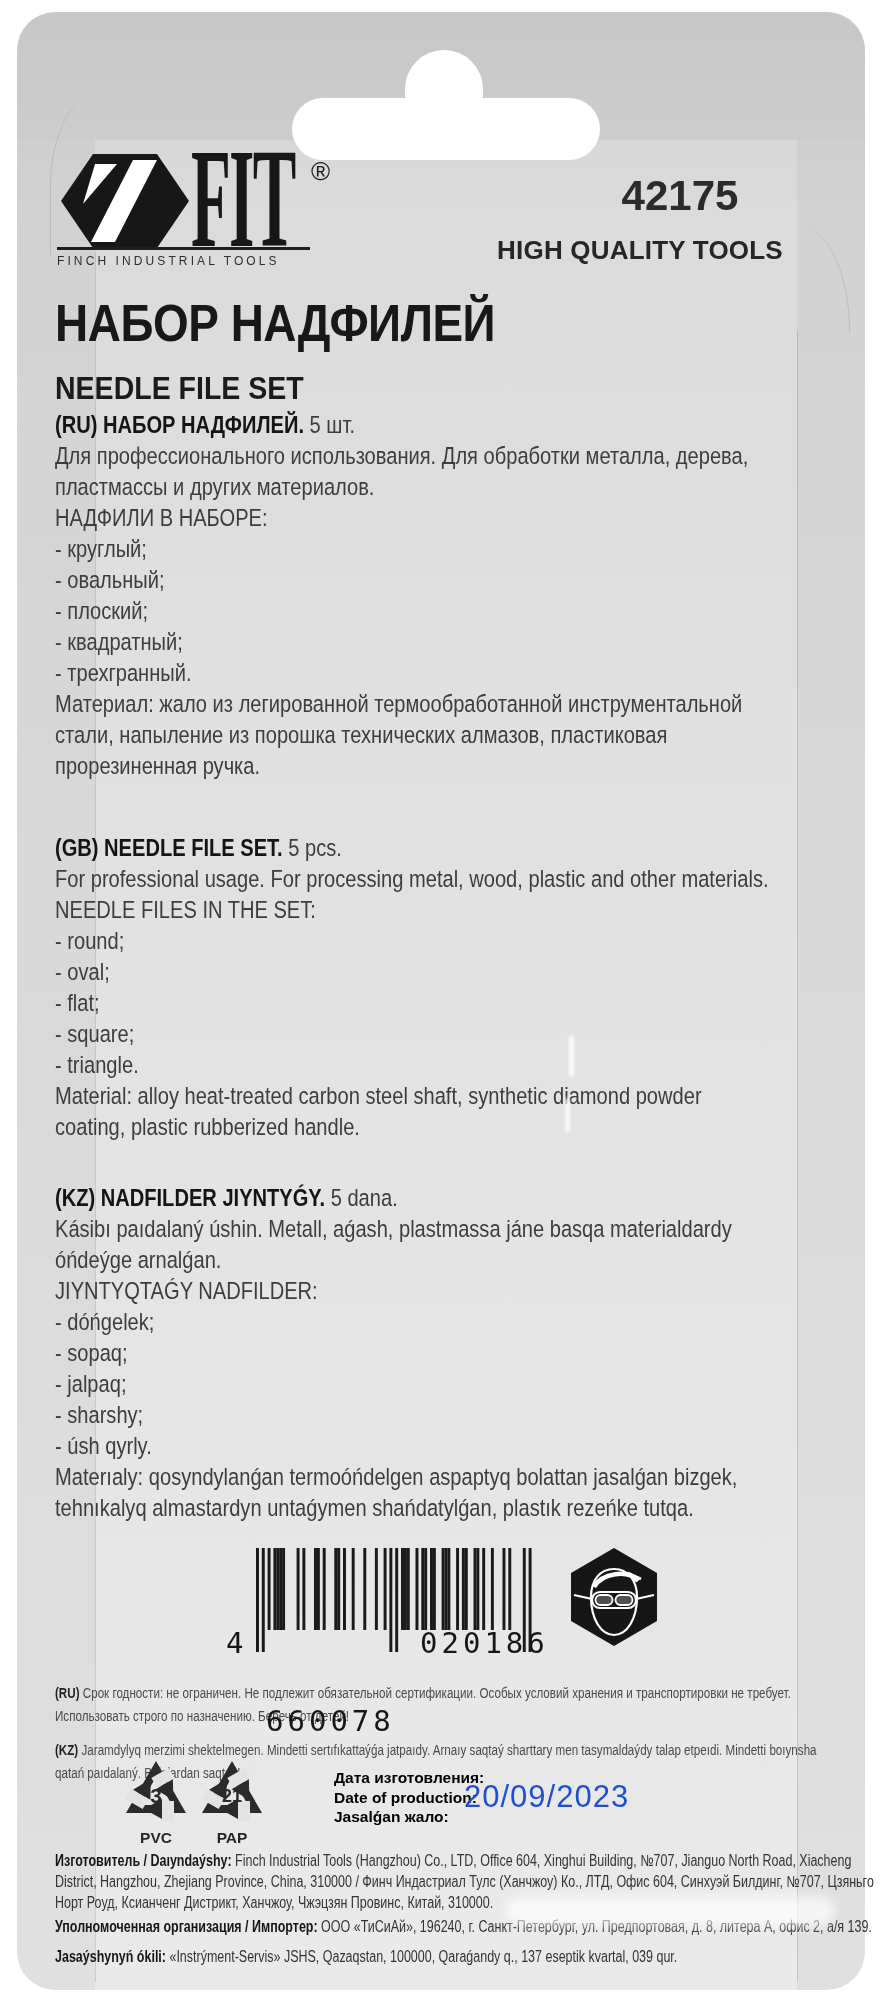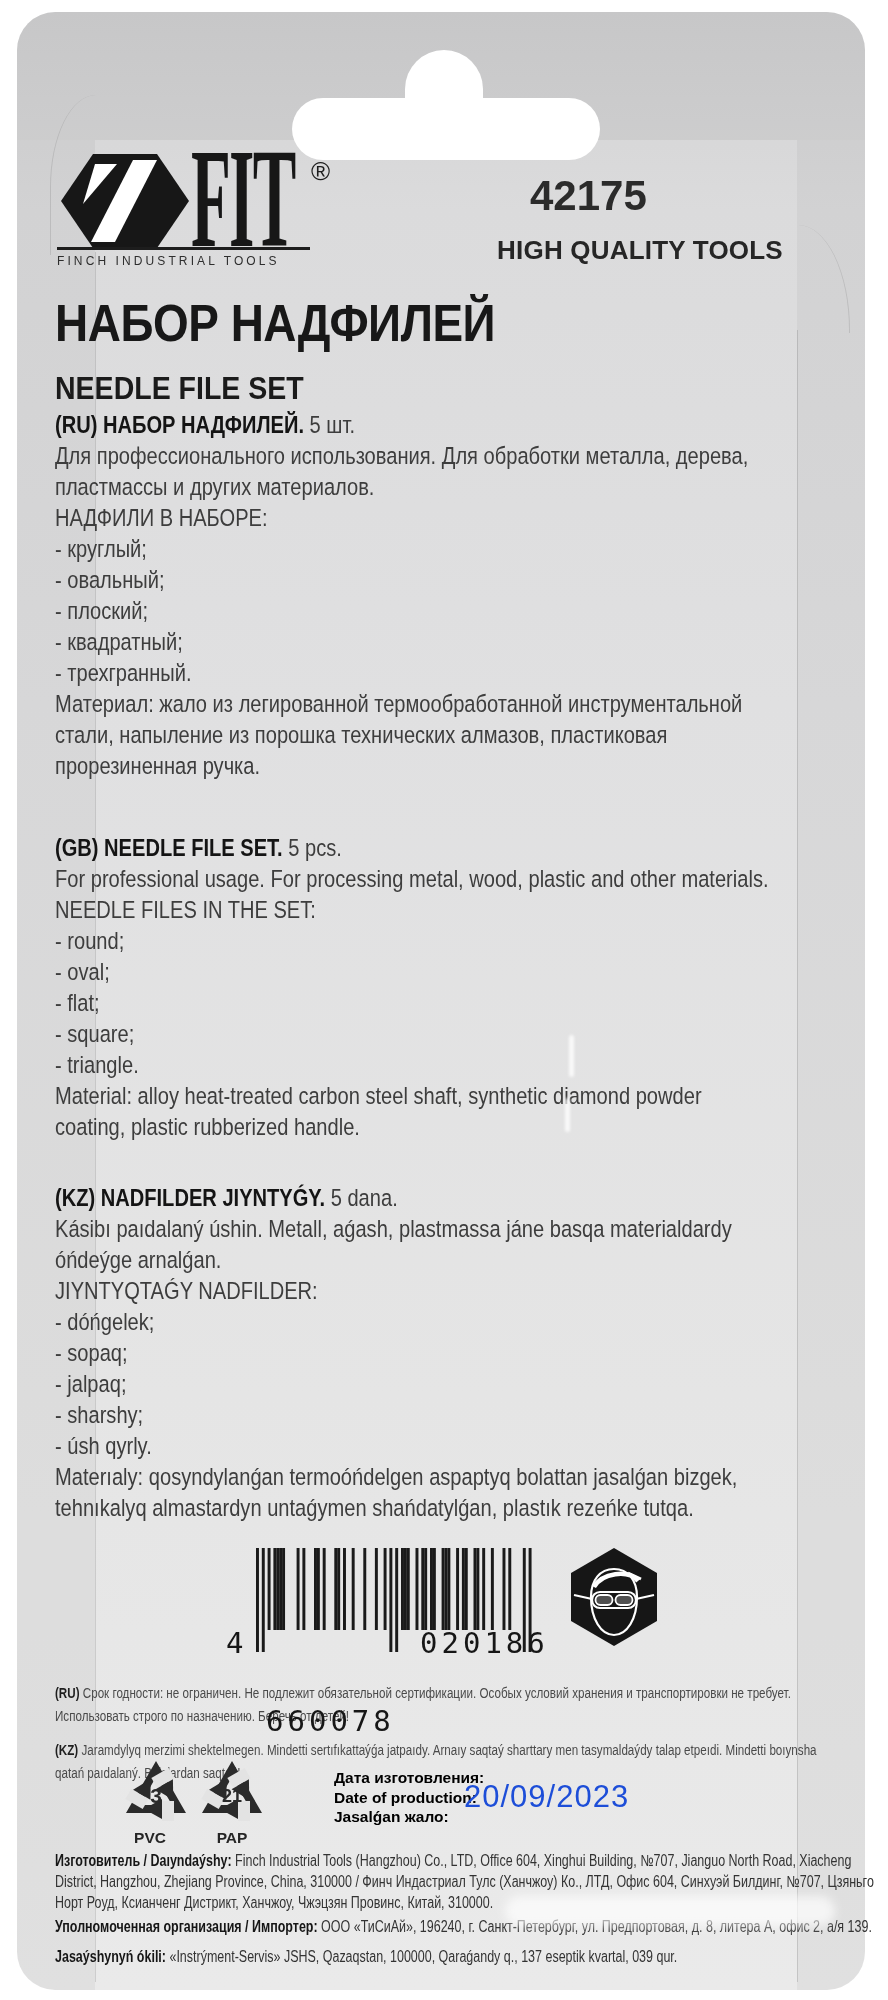--- a/index.html
+++ b/index.html
@@ -29,21 +29,21 @@
   
   .logo-hex{left:57px;top:150px;z-index:5;}
   .logo-fit{
     left:191px;top:146px;z-index:5;color:#171717;
     font-family:"Liberation Serif",serif;font-weight:bold;font-size:142px;line-height:104px;
     transform:scaleX(.46);transform-origin:0 0;letter-spacing:-4px;white-space:nowrap;
   }
   .logo-reg{left:311px;top:156px;z-index:5;font-size:26px;color:#1c1c1c;}
   .logo-rule{left:57px;top:247px;width:253px;height:3px;background:#1d1d1d;z-index:5;}
   .logo-tagline{left:57px;top:254px;z-index:5;font-size:12px;letter-spacing:3.1px;color:#2e2e2e;white-space:nowrap;}
-  .sku{left:530px;top:172px;width:300px;text-align:left;z-index:5;font-size:42px;font-weight:bold;color:#2b2b2b;}
+  .sku{left:530px;top:172px;width:300px;text-align:center;z-index:5;font-size:42px;font-weight:bold;color:#2b2b2b;}
   .hqt{left:450px;top:235px;width:380px;text-align:center;z-index:5;font-size:26px;font-weight:bold;color:#262626;letter-spacing:.2px;}
   
   .title-ru{left:55px;top:294px;z-index:5;font-size:51px;font-weight:bold;color:#181818;transform:scaleX(.9);transform-origin:0 0;white-space:nowrap;letter-spacing:-.5px;}
   .title-en{left:55px;top:371px;z-index:5;font-size:31px;font-weight:bold;color:#1b1b1b;transform:scaleX(.92);transform-origin:0 0;white-space:nowrap;}
   
   .sec{left:55px;z-index:5;font-size:24.5px;line-height:31px;color:#3d3d3d;
        transform:scaleX(.82);transform-origin:0 0;white-space:nowrap;}
   .sec b{color:#141414;}
   .sec .line{height:31px;}
   
@@ -228,21 +228,21 @@
   <g transform="rotate(120 32 37)">
       <rect x="38" y="42" width="12" height="20" fill="#e3e3e3"></rect>
       <polygon points="38,40 38,60 20,50" fill="#2b2b2b"></polygon>
     </g>
   <g transform="rotate(240 32 37)">
       <rect x="38" y="42" width="12" height="20" fill="#e3e3e3"></rect>
       <polygon points="38,40 38,60 20,50" fill="#2b2b2b"></polygon>
     </g>
   <text x="32" y="44" text-anchor="middle" font-family="Liberation Sans, sans-serif" font-size="21" font-weight="bold" fill="#2b2b2b">3</text>
 </svg>
-<div class="abs recycle-label" style="left:118px;top:1829px">PVC</div>
+<div class="abs recycle-label" style="left:124px;top:1829px">PVC</div>
 <svg class="abs recycle" style="left:200px;top:1759px" width="64" height="66" viewBox="0 0 64 66">
   <path d="M32,2 L62,54 L2,54 Z M32,18 L48,46 L16,46 Z" fill-rule="evenodd" fill="#2b2b2b"></path>
   <rect x="38" y="42" width="12" height="20" fill="#e3e3e3"></rect>
   <polygon points="38,40 38,60 20,50" fill="#2b2b2b"></polygon>
   <g transform="rotate(120 32 37)">
       <rect x="38" y="42" width="12" height="20" fill="#e3e3e3"></rect>
       <polygon points="38,40 38,60 20,50" fill="#2b2b2b"></polygon>
     </g>
   <g transform="rotate(240 32 37)">
       <rect x="38" y="42" width="12" height="20" fill="#e3e3e3"></rect>

